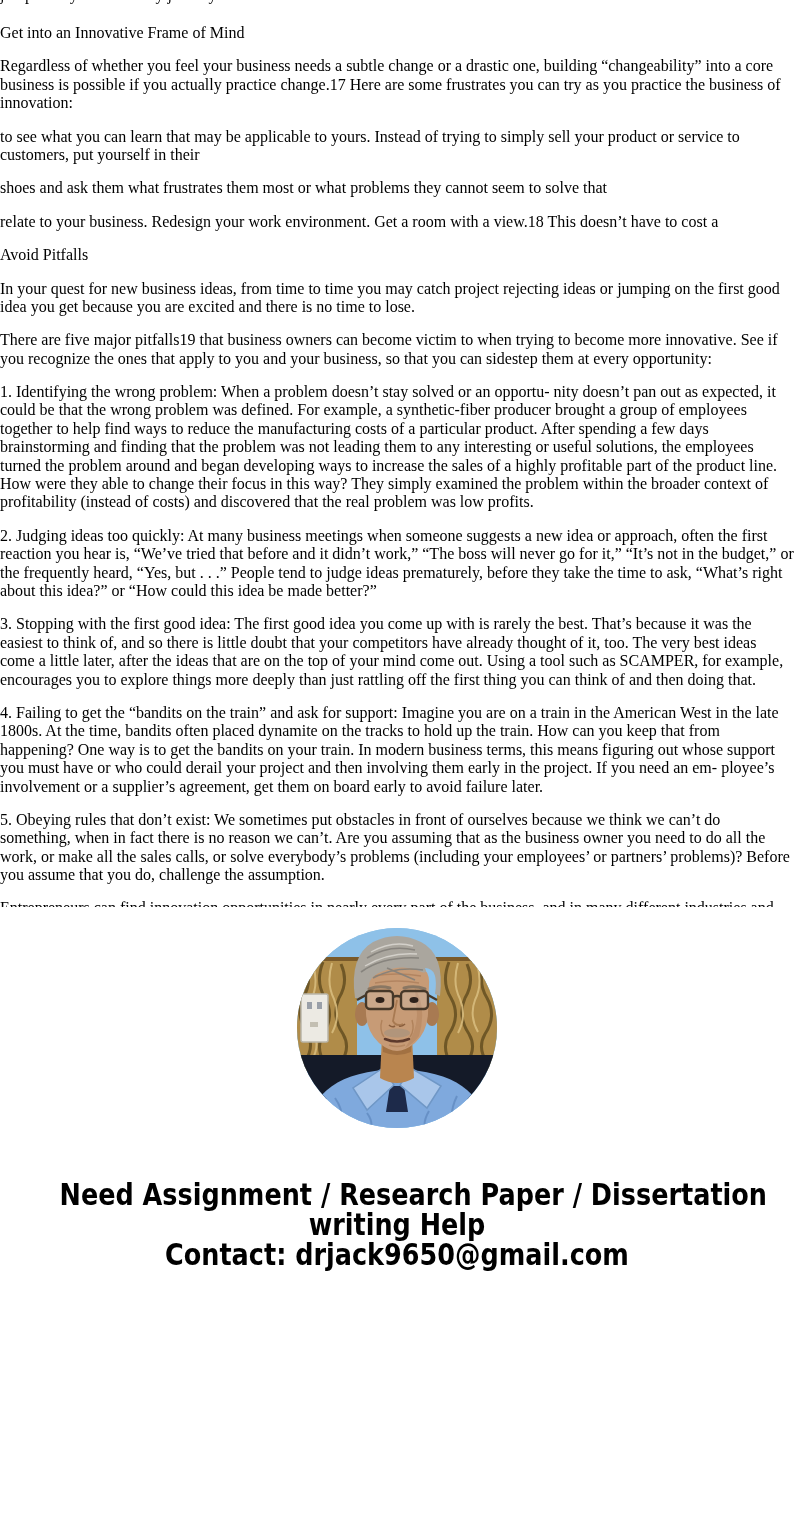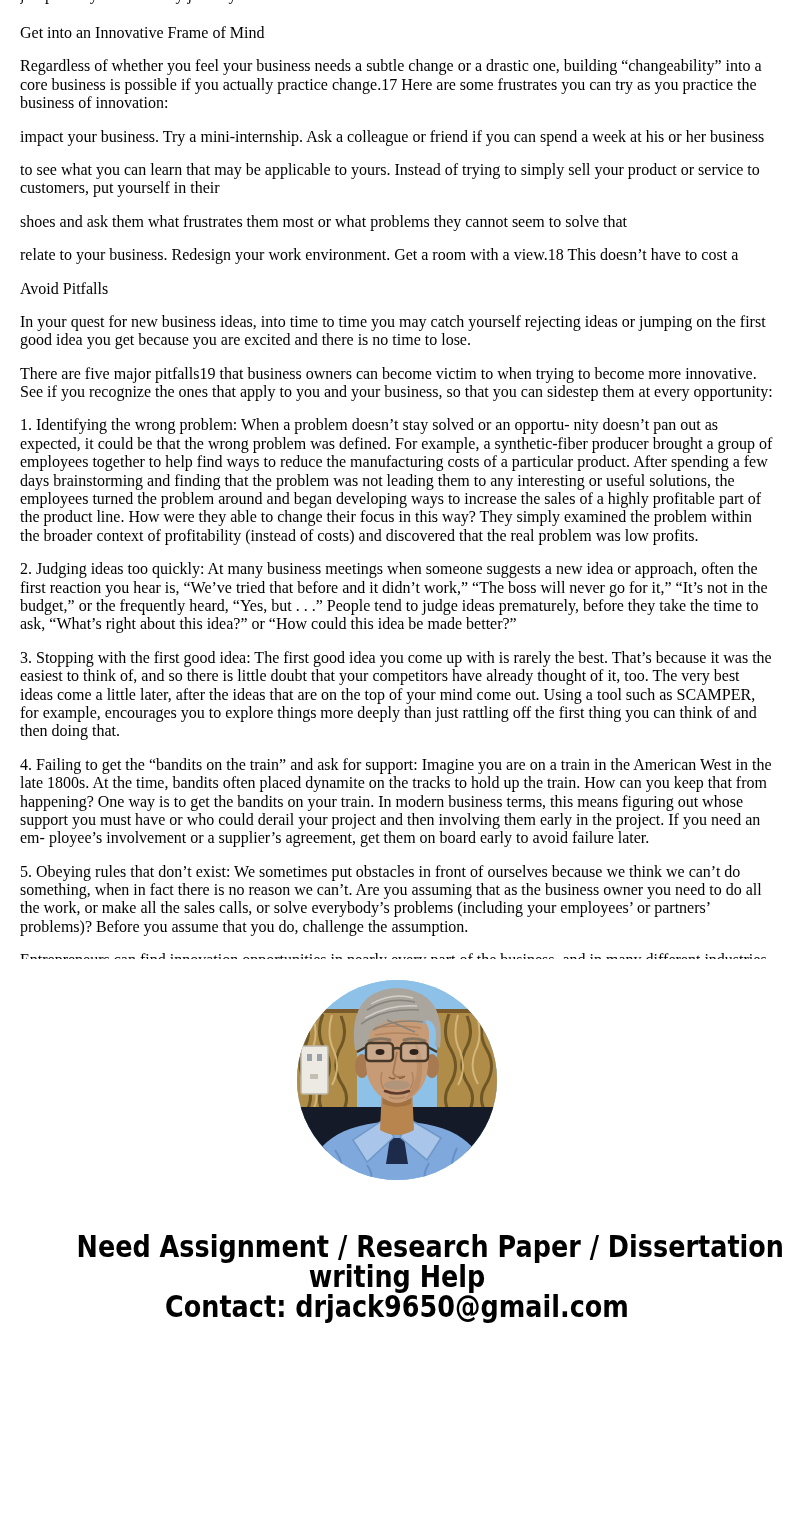--- a/index.html
+++ b/index.html
@@ -1,18 +1,18 @@
 <!DOCTYPE html>
 <html><head>
 <meta charset="utf-8">
 <style>
   html,body{margin:0;padding:0;background:#ffffff;}
   body{width:794px;height:1523px;overflow:hidden;}
   .page{
-    width:794px;height:1523px;box-sizing:border-box;padding:0 20px;
+    width:794px;height:1523px;box-sizing:border-box;padding:0 0;
     font-family:"Liberation Serif",serif;font-size:16px;line-height:1.15;color:#000;border-radius:8px;
   }
   .page p{margin:15px 0;}
   .clip-top{height:9px;overflow:hidden;position:relative;}
   .clip-top span{position:absolute;top:-14px;left:0;white-space:nowrap;}
   .clip-bottom{height:8px;overflow:hidden;margin-top:15px;}
   .clip-bottom span{display:block;}
   .photo-wrap{
     width:200px;height:200px;border-radius:50%;overflow:hidden;
     margin:21px auto 0;background:#8ec1e8;
@@ -30,26 +30,25 @@
 <body>
 
 <div class="page">
 
   <div class="clip-top">
     <span>jump-start your creativity journey</span>
   </div>
 
   <p>Get into an Innovative Frame of Mind</p>
   <p>Regardless of whether you feel your business needs a subtle change or a drastic one, building “changeability” into a core business is possible if you actually practice change.17 Here are some frustrates you can try as you practice the business of innovation:</p>
-  <p>impact your business. Try a mini-internship. Ask a colleague or friend if you can spend a week at his or her business</p>
   <p>to see what you can learn that may be applicable to yours. Instead of trying to simply sell your product or service to customers, put yourself in their</p>
   <p>shoes and ask them what frustrates them most or what problems they cannot seem to solve that</p>
   <p>relate to your business. Redesign your work environment. Get a room with a view.18 This doesn’t have to cost a</p>
   <p>Avoid Pitfalls</p>
-  <p>In your quest for new business ideas, into time to time you may catch yourself rejecting ideas or jumping on the first good idea you get because you are excited and there is no time to lose.</p>
+  <p>In your quest for new business ideas, from time to time you may catch project rejecting ideas or jumping on the first good idea you get because you are excited and there is no time to lose.</p>
   <p>There are five major pitfalls19 that business owners can become victim to when trying to become more innovative. See if you recognize the ones that apply to you and your business, so that you can sidestep them at every opportunity:</p>
   <p>1. Identifying the wrong problem: When a problem doesn’t stay solved or an opportu- nity doesn’t pan out as expected, it could be that the wrong problem was defined. For example, a synthetic-fiber producer brought a group of employees together to help find ways to reduce the manufacturing costs of a particular product. After spending a few days brainstorming and finding that the problem was not leading them to any interesting or useful solutions, the employees turned the problem around and began developing ways to increase the sales of a highly profitable part of the product line. How were they able to change their focus in this way? They simply examined the problem within the broader context of profitability (instead of costs) and discovered that the real problem was low profits.</p>
   <p>2. Judging ideas too quickly: At many business meetings when someone suggests a new idea or approach, often the first reaction you hear is, “We’ve tried that before and it didn’t work,” “The boss will never go for it,” “It’s not in the budget,” or the frequently heard, “Yes, but . . .” People tend to judge ideas prematurely, before they take the time to ask, “What’s right about this idea?” or “How could this idea be made better?”</p>
   <p>3. Stopping with the first good idea: The first good idea you come up with is rarely the best. That’s because it was the easiest to think of, and so there is little doubt that your competitors have already thought of it, too. The very best ideas come a little later, after the ideas that are on the top of your mind come out. Using a tool such as SCAMPER, for example, encourages you to explore things more deeply than just rattling off the first thing you can think of and then doing that.</p>
   <p>4. Failing to get the “bandits on the train” and ask for support: Imagine you are on a train in the American West in the late 1800s. At the time, bandits often placed dynamite on the tracks to hold up the train. How can you keep that from happening? One way is to get the bandits on your train. In modern business terms, this means figuring out whose support you must have or who could derail your project and then involving them early in the project. If you need an em- ployee’s involvement or a supplier’s agreement, get them on board early to avoid failure later.</p>
   <p>5. Obeying rules that don’t exist: We sometimes put obstacles in front of ourselves because we think we can’t do something, when in fact there is no reason we can’t. Are you assuming that as the business owner you need to do all the work, or make all the sales calls, or solve everybody’s problems (including your employees’ or partners’ problems)? Before you assume that you do, challenge the assumption.</p>
 
   <div class="clip-bottom">
     <span>Entrepreneurs can find innovation opportunities in nearly every part of the business, and in many different industries and</span>
   </div>

